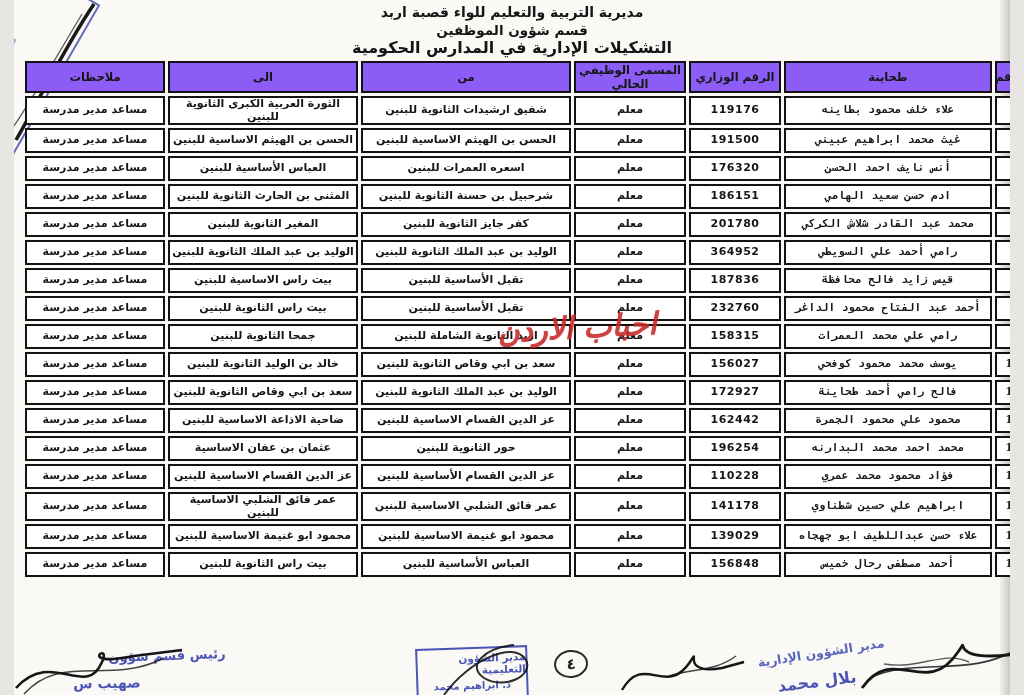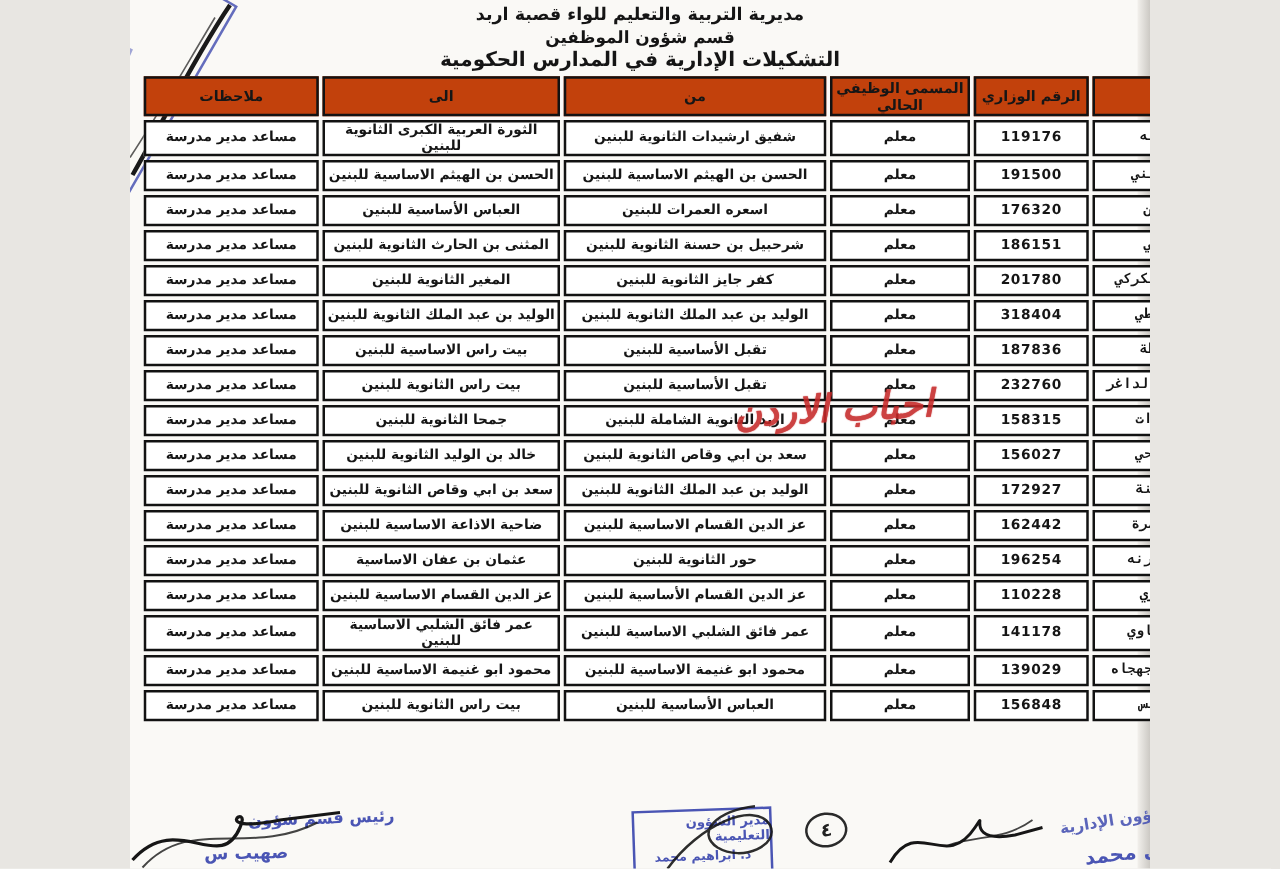--- a/index.html
+++ b/index.html
@@ -1,18 +1,18 @@
 <!DOCTYPE html>
 <html lang="ar"><head>
 <meta charset="utf-8">
 <style>
   * { box-sizing: border-box; }
   body { margin:0; background:#e8e6e2; font-family:"DejaVu Sans", sans-serif; }
   .page {
-    position:relative; width:816px; height:695px; margin:0 auto;
+    position:relative; width:996px; height:695px; margin:0 auto;
     background:#faf9f6; overflow:hidden;
   }
   .edge-shadow {
     position:absolute; right:0; top:0; width:10px; height:100%;
     background:linear-gradient(to right,#f2f0ec,#ccc9c4);
   }
   
   .doc-header {
     position:absolute; top:3px; left:0; width:100%;
     text-align:center; font-weight:bold; color:#151515;
@@ -26,21 +26,21 @@
     position:absolute; top:58px; left:8px; width:1008px;
     border-collapse:separate; border-spacing:3px;
     table-layout:fixed; direction:rtl;
   }
   table.roster th, table.roster td {
     border:2px solid #121212; background:#fff;
     font-weight:bold; text-align:center; vertical-align:middle;
     color:#161616; padding:0 2px; overflow:hidden;
   }
   table.roster th {
-    background:#c2410c; height:28px; font-size:11.5px;
+    background:#8b5cf6; height:28px; font-size:11.5px;
   }
   table.roster td { height:25px; font-size:11px; line-height:12.5px; }
   td.c-num { background:#cecbc8; font-size:13.5px; font-family:"DejaVu Serif", serif; }
   td.c-name { font-size:11.5px;font-family:Liberation Mono, monospace; }
   td.c-min { font-size:13px; letter-spacing:.5px; }
   
   .watermark {
     position:absolute; left:448px; top:310px; width:230px;
     color:#c62828; font-size:30px; font-weight:bold; font-style:italic;
     direction:rtl; transform:rotate(-3deg); opacity:.88;
@@ -163,21 +163,21 @@
           <td class="c-name">محمد عبد القادر شلاش الكركي</td>
           <td class="c-min">201780</td>
           <td class="c-job">معلم</td>
           <td class="c-from">كفر جايز الثانوية للبنين</td>
           <td class="c-to">المغير الثانوية للبنين</td>
           <td class="c-notes">مساعد مدير مدرسة</td>
         </tr>
         <tr>
           <td class="c-num">6</td>
           <td class="c-name">رامي أحمد علي السويطي</td>
-          <td class="c-min">318404</td>
+          <td class="c-min">364952</td>
           <td class="c-job">معلم</td>
           <td class="c-from">الوليد بن عبد الملك الثانوية للبنين</td>
           <td class="c-to">الوليد بن عبد الملك الثانوية للبنين</td>
           <td class="c-notes">مساعد مدير مدرسة</td>
         </tr>
         <tr>
           <td class="c-num">7</td>
           <td class="c-name">قيس زايد فالح محافظة</td>
           <td class="c-min">187836</td>
           <td class="c-job">معلم</td>

